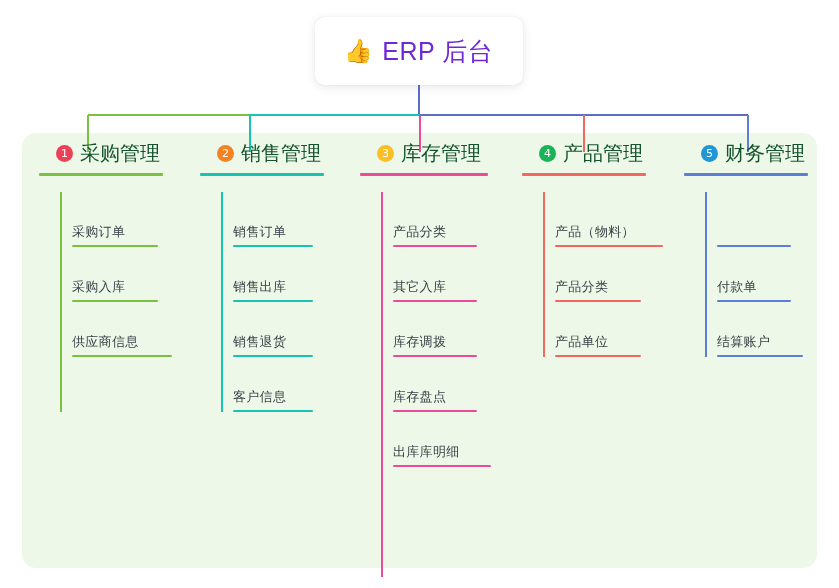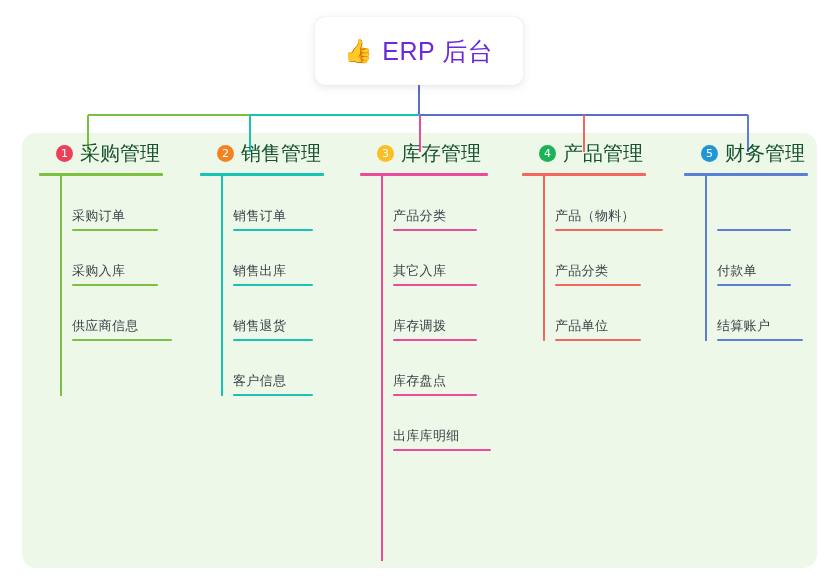--- a/index.html
+++ b/index.html
@@ -117,21 +117,21 @@
     white-space: nowrap;
   }
   .col-rule {
     height: 3px;
     border-radius: 1px;
     margin-left: 0px;
   }
 
   .leaves {
     position: relative;
-    margin-top: 0px;
+    margin-top: 16px;
   }
   .stem {
     position: absolute;
     left: 21px;
     top: 0;
     width: 2px;
   }
   .leaf {
     position: relative;
     height: 55px;

